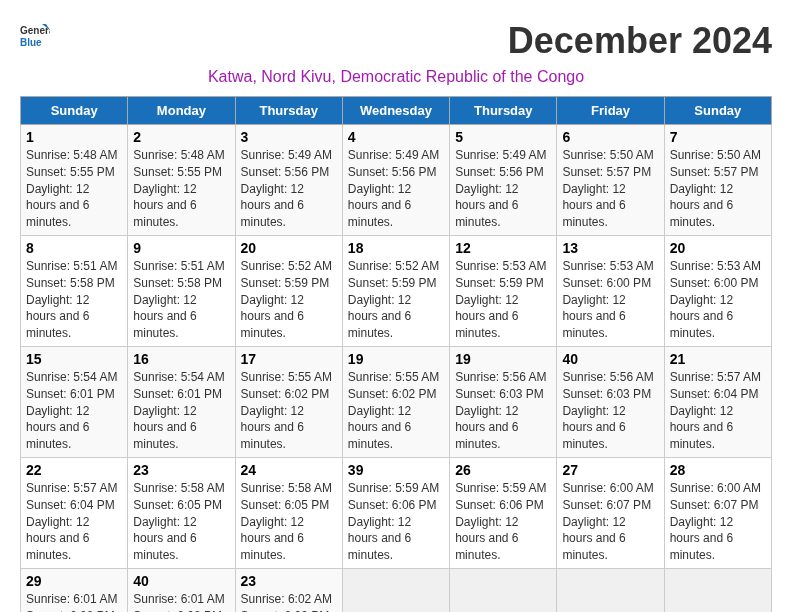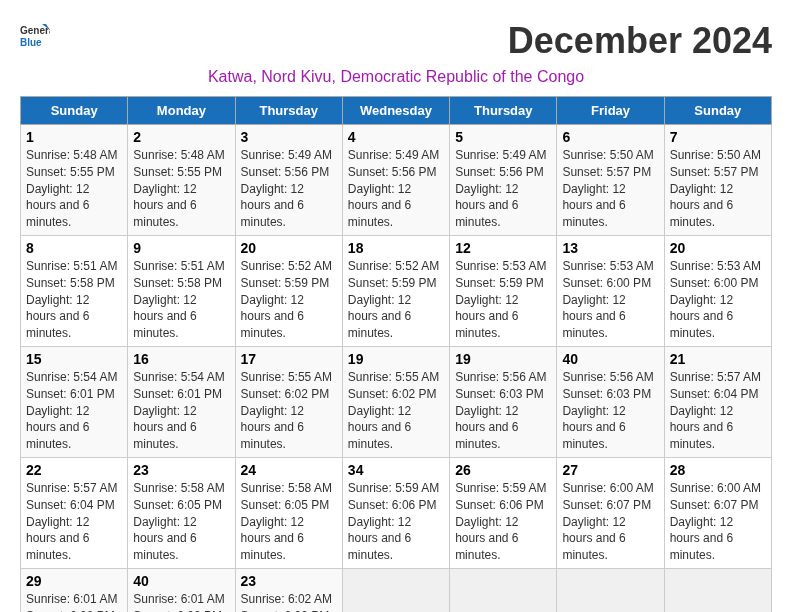--- a/index.html
+++ b/index.html
@@ -251,21 +251,21 @@
           Sunrise: 5:58 AM<br>Sunset: 6:05 PM<br>Daylight: 12 hours and 6 minutes.
         </div>
       </td>
         <td>
         <span class="day-num">24</span>
         <div class="day-detail">
           Sunrise: 5:58 AM<br>Sunset: 6:05 PM<br>Daylight: 12 hours and 6 minutes.
         </div>
       </td>
         <td>
-        <span class="day-num">34</span>
+        <span class="day-num">39</span>
         <div class="day-detail">
           Sunrise: 5:59 AM<br>Sunset: 6:06 PM<br>Daylight: 12 hours and 6 minutes.
         </div>
       </td>
         <td>
         <span class="day-num">26</span>
         <div class="day-detail">
           Sunrise: 5:59 AM<br>Sunset: 6:06 PM<br>Daylight: 12 hours and 6 minutes.
         </div>
       </td>

